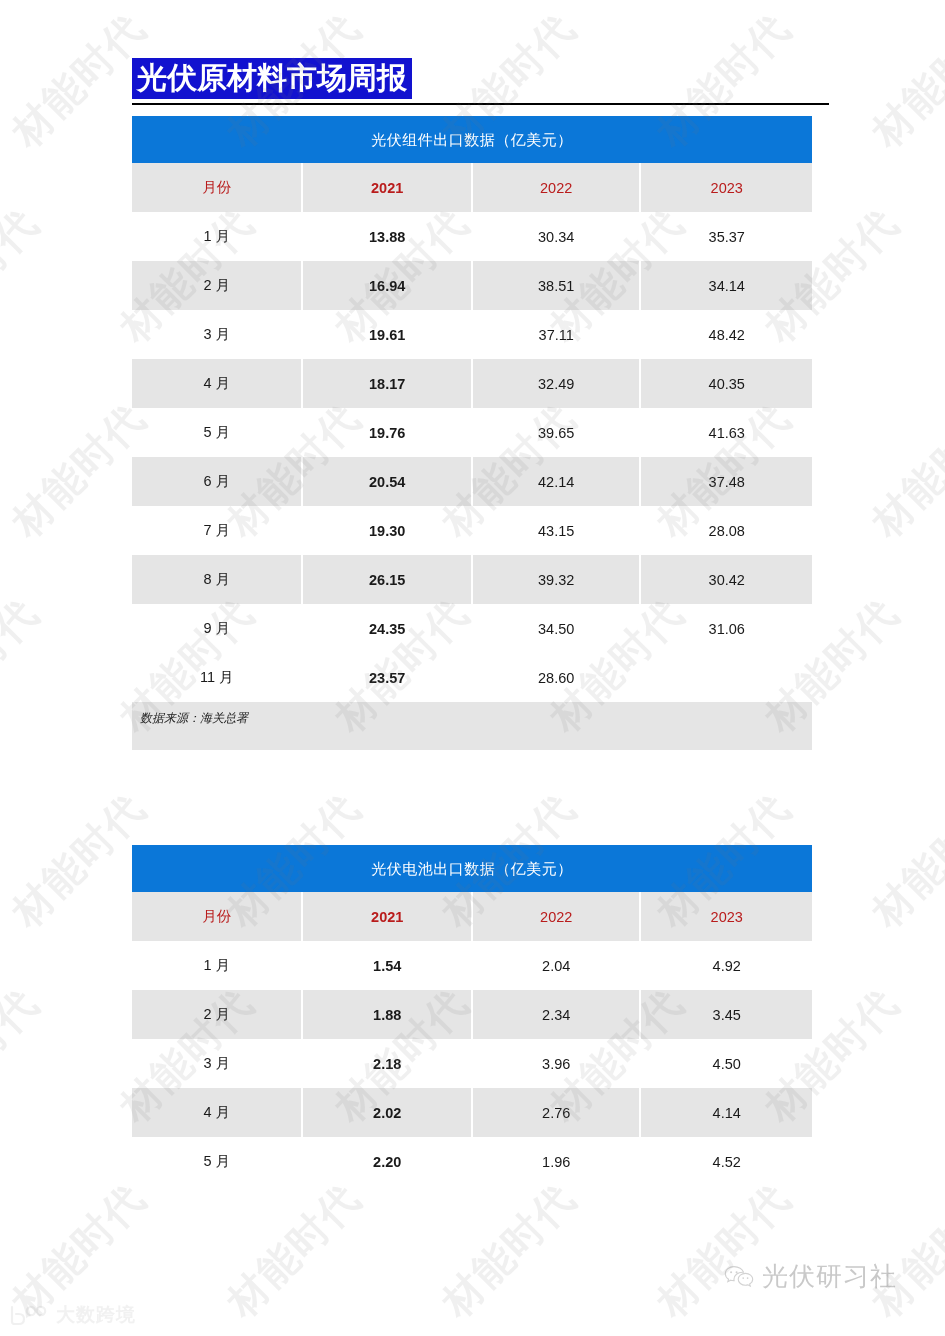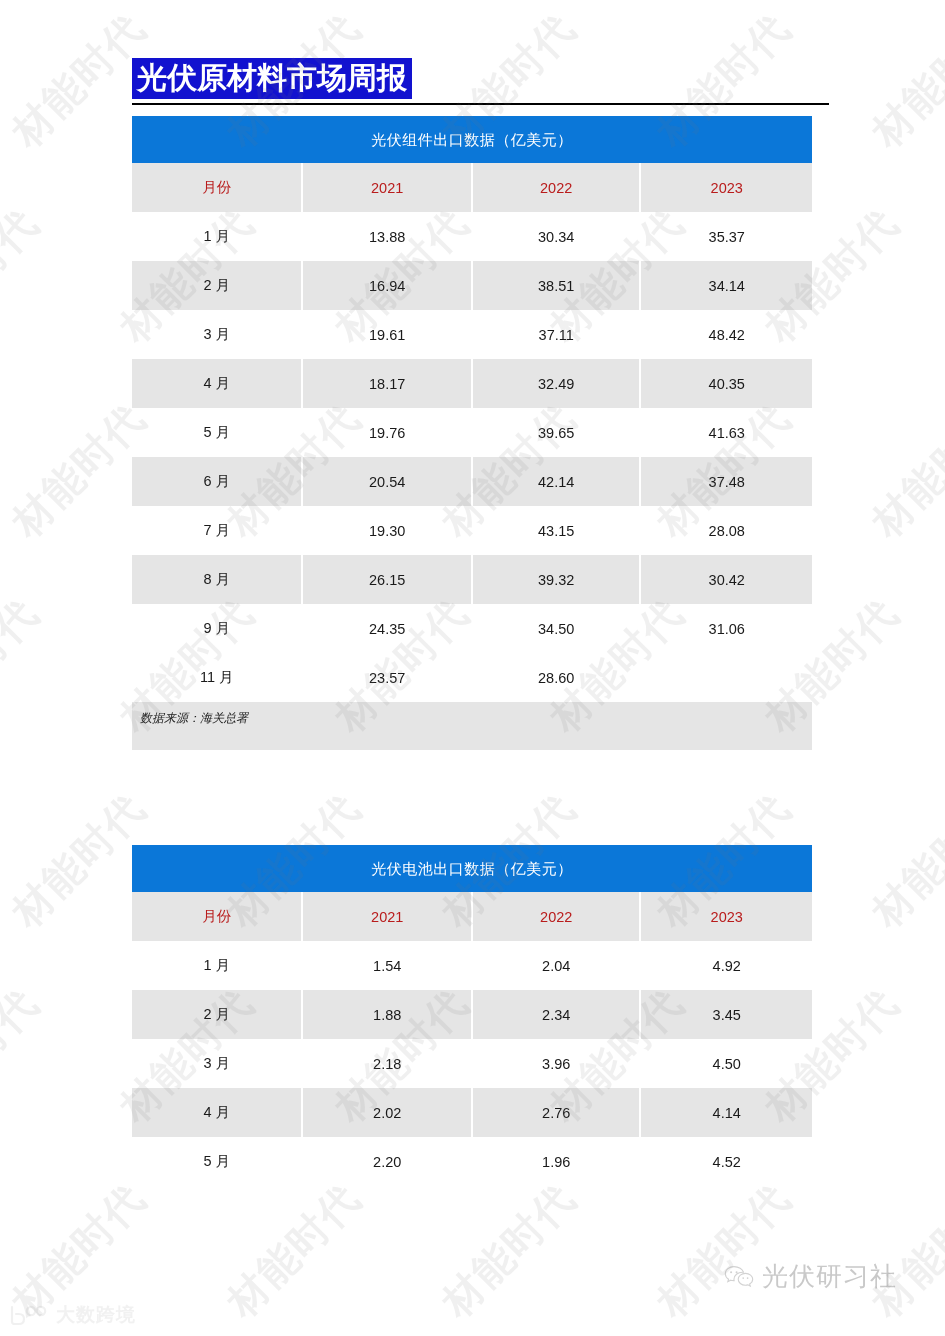--- a/index.html
+++ b/index.html
@@ -112,21 +112,21 @@
     text-align: center;
     font-size: 14.5px;
     color: #1a1a1a;
     height: 49px;
     vertical-align: middle;
   }
   
   .gutter { width: 2px; background: #ffffff !important; }
 
   .c-month { width: 170px; }
-  .c-y1    { width: 168px; }
+  .c-y1    { width: 168px; font-weight: bold; }
   .c-y2    { width: 167px; }
   .c-y3    { width: 171px; }
 
   .source-row td {
     background: #e5e5e5;
     height: 48px;
     vertical-align: top;
   }
   .source-text {
     font-style: italic;

